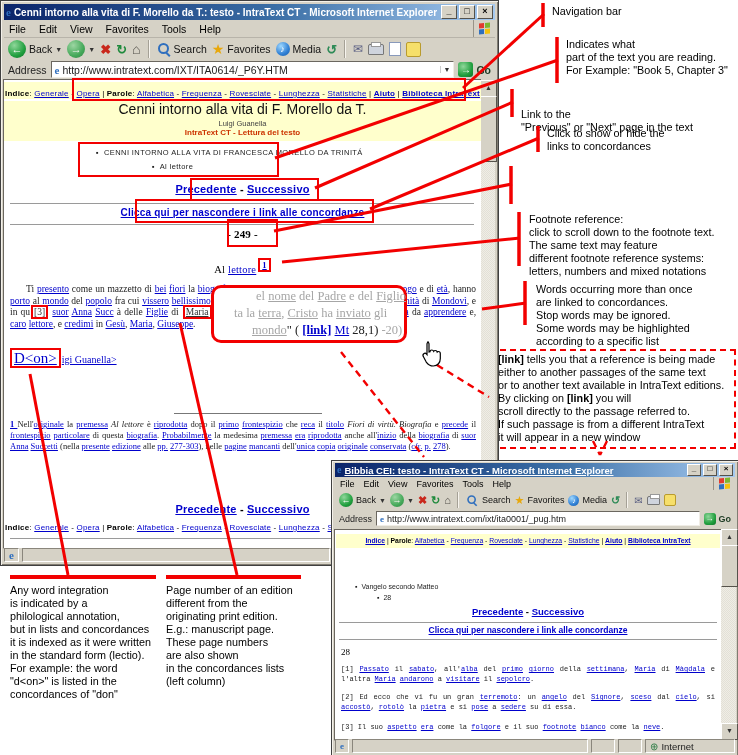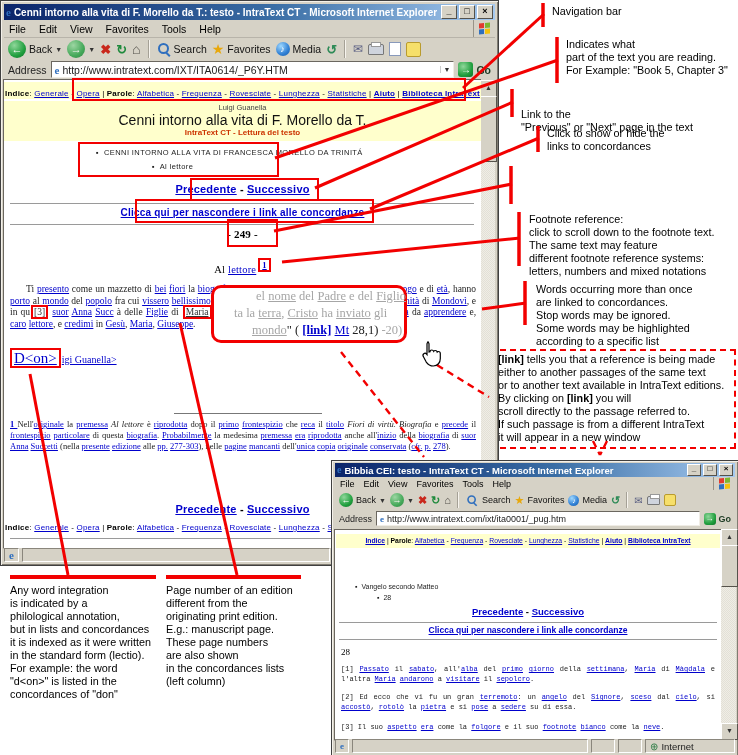--- a/index.html
+++ b/index.html
@@ -173,22 +173,22 @@
     <div class="sbar" style="left:479px;top:79px;width:15px;height:467px;">
       <div class="sbtn" style="top:0;">▲</div>
       <div class="sthumb" style="top:16px;height:64px;"></div>
     </div>
 
     <div class="content" style="left:2px;top:78px;width:477px;height:468px;overflow:visible;border-right:none;">
       <div class="band ctr" style="top:2px;height:17px;line-height:17px;">
         <span class="navline" style="position:static;"><span class="nb">Indice</span><span>: </span><span class="lk">Generale</span><span> - </span><span class="lk">Opera</span><span> | </span><span class="nb">Parole</span><span>: </span><span class="lk">Alfabetica</span><span> - </span><span class="lk">Frequenza</span><span> - </span><span class="lk">Rovesciate</span><span> - </span><span class="lk">Lunghezza</span><span> - </span><span class="lk">Statistiche</span><span> | </span><span class="lkb">Aiuto</span><span> | </span><span class="lkb">Biblioteca IntraText</span></span>
       </div>
       <div class="band ctr" style="top:21px;height:40px;">
+        <div style="font-size:14px;color:#111;">Cenni intorno alla vita di F. Morello da T.</div>
         <div style="font-size:7.5px;color:#444;padding-top:2px;">Luigi Guanella</div>
-        <div style="font-size:14px;color:#111;">Cenni intorno alla vita di F. Morello da T.</div>
         <div style="font-size:8px;font-weight:bold;color:#cc3300;">IntraText CT - Lettura del testo</div>
       </div>
       <div class="crumb" style="left:92px;top:68px;">▪&nbsp; <span>CENNI INTORNO ALLA VITA DI FRANCESCA MORELLO DA TRINITÁ</span></div>
       <div class="crumb" style="left:148px;top:82px;">▪&nbsp; <span>Al lettore</span></div>
       <div class="navline" style="top:103px;font-size:11px;font-weight:bold;"><span class="lkb">Precedente</span><span class="nb"> - </span><span class="lkb">Successivo</span></div>
       <div class="hr" style="left:6px;top:123px;width:464px;"></div>
       <div class="navline" style="top:127px;font-size:10px;"><span class="lkb">Clicca qui per nascondere i link alle concordanze</span></div>
       <div class="hr" style="left:6px;top:144px;width:464px;"></div>
       <div class="navline serif" style="top:148px;font-size:11px;font-weight:bold;">- 249 -</div>
       <div class="navline serif" style="top:180px;font-size:10.5px;"><span>Al </span><span class="lk">lettore</span><span class="fn1">1</span></div>
@@ -211,21 +211,21 @@
       <span class="spanel" style="width:90px;">
           <span class="ic-globe">⊕</span>
           <span>Internet</span>
         </span>
     </div>
   </div>
 
   <div class="win" id="win-popup" style="left:331px;top:460px;width:406px;height:295px;z-index:30;">
     <div class="tbar" style="top:2px;height:14px;">
       <span class="ic-e" style="font-size:10px;">e</span>
-      <span class="tbar-text" style="font-size:9.5px;">Bibbia CEI: testo - IntraText CT - Microsoft Internet Explorer</span>
+      <span class="tbar-text" style="font-size:9.5px;text-decoration:underline;">Bibbia CEI: testo - IntraText CT - Microsoft Internet Explorer</span>
       <span class="tbtns">
         <span class="tbtn" style="width:12px;height:10px;font-size:8px;line-height:8px;">_</span>
         <span class="tbtn" style="width:12px;height:10px;font-size:8px;line-height:8px;">□</span>
         <span class="tbtn" style="width:12px;height:10px;font-size:8px;line-height:8px;">×</span>
       </span>
     </div>
     <div class="menu" style="top:16px;height:13px;font-size:9px;gap:9px;">
       <span>File</span>
       <span>Edit</span>
       <span>View</span>

